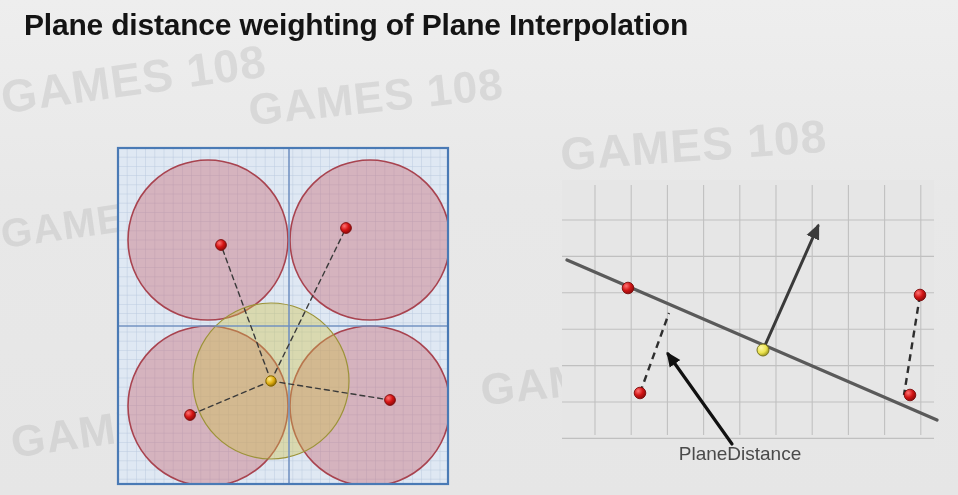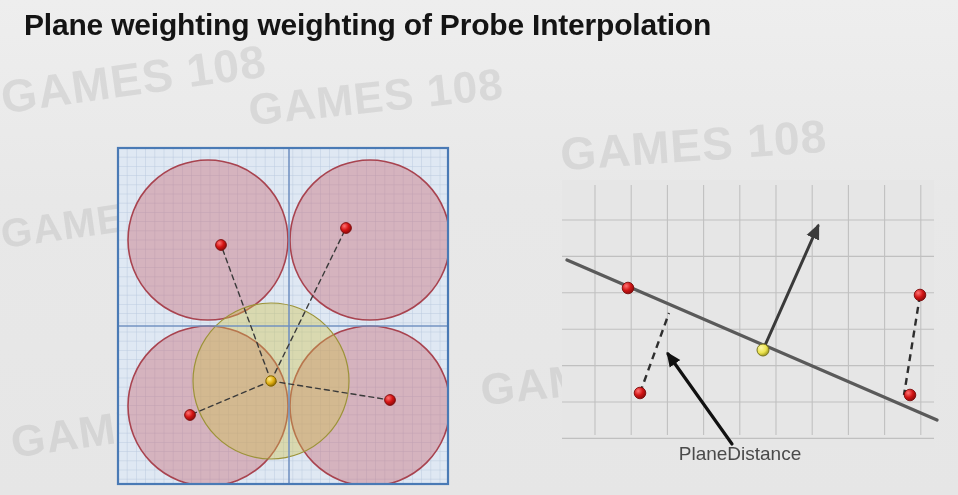--- a/index.html
+++ b/index.html
@@ -62,21 +62,21 @@
 
   <div id="watermarks">
       <div class="wm" style="left: 0px; top: 52px; font-size: 46px; transform: rotate(-8deg);">GAMES 108</div>
       <div class="wm" style="left: 248px; top: 72px; font-size: 44px; transform: rotate(-6deg);">GAMES 108</div>
       <div class="wm" style="left: 560px; top: 118px; font-size: 46px; transform: rotate(-4deg);">GAMES 108</div>
       <div class="wm" style="left: 480px; top: 352px; font-size: 44px; transform: rotate(-6deg);">GAMES 108</div>
       <div class="wm" style="left: 10px; top: 400px; font-size: 44px; transform: rotate(-8deg);">GAMES 108</div>
       <div class="wm" style="left: 0px; top: 196px; font-size: 40px; transform: rotate(-8deg);">GAMES 108</div>
     </div>
 
-  <div id="title">Plane weighting weighting of Probe Interpolation</div>
+  <div id="title">Plane distance weighting of Plane Interpolation</div>
 
   <div class="figure" id="fig-left">
     <svg id="svg-left" width="340" height="348" viewBox="0 0 340 348">
       <defs>
         <clipPath id="clipGridL">
           <rect id="clipGridLRect" x="6" y="6" width="330" height="336"></rect>
         </clipPath>
         <radialGradient id="redDotGradL" cx="35%" cy="32%" r="70%">
           <stop offset="0%" stop-color="#ff7272"></stop>
           <stop offset="55%" stop-color="#d41414"></stop>

